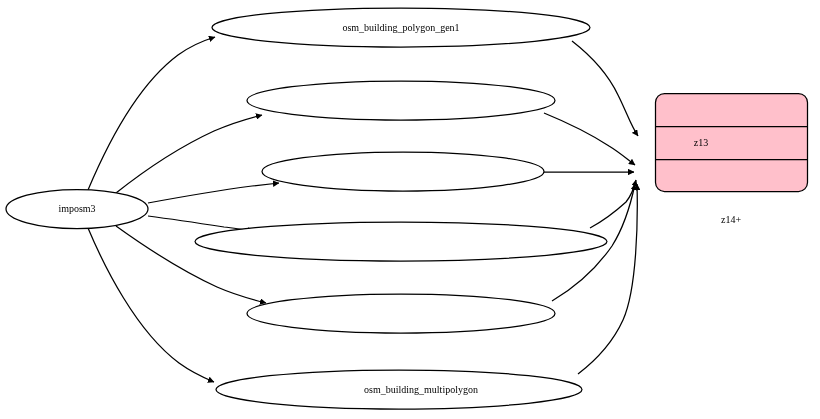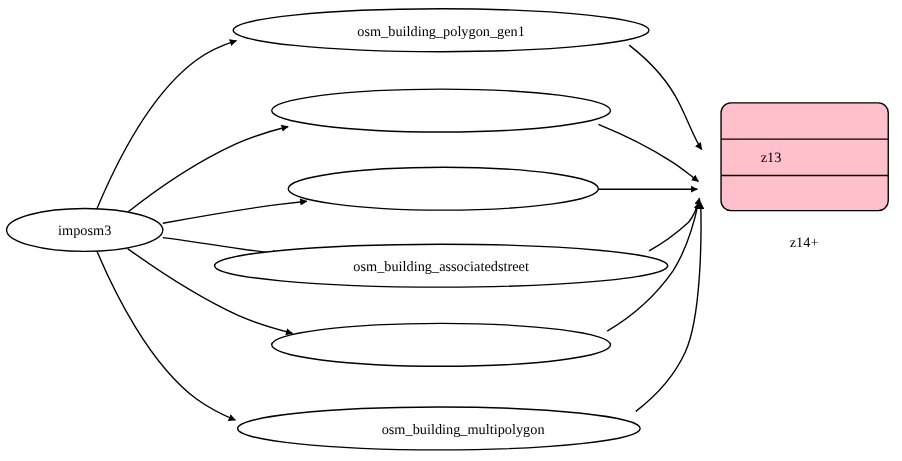--- a/index.html
+++ b/index.html
@@ -3,21 +3,21 @@
 <meta charset="utf-8">
 <style>
   html,body{margin:0;padding:0;}
   body{width:820px;height:419px;background:#ffffff;overflow:hidden;
        font-family:"Liberation Serif", serif;}
   #graph{position:relative;width:820px;height:419px;}
   #graph svg{position:absolute;left:0;top:0;width:820px;height:419px;}
   .node-label{
     position:absolute;
     font-family:"Liberation Serif", serif;
-    font-size:13px;
+    font-size:10px;
     color:#000000;
     white-space:nowrap;
     text-align:right;
     pointer-events:none;
     line-height:1;
   }
   .ellipse-label{transform:translate(-50%,-50%);}
   .rowcell-label{transform:translate(-50%,-50%);}
 </style>
 </head>
@@ -72,21 +72,20 @@
       <line x1="655.5" y1="159.5" x2="807.5" y2="159.5" stroke="#000000" stroke-width="1.25"></line>
     </g>
   </svg>
 
   <div class="node-label ellipse-label" style="left:77px;top:209px;">imposm3</div>
 
   <div class="node-label ellipse-label" style="left:401px;top:27.5px;">osm_building_polygon_gen1</div>
 
 
 
-  <div class="node-label ellipse-label" style="left:401px;top:241.5px;">osm_building_associatedstreet</div>
 
 
   <div class="node-label ellipse-label" style="left:421px;top:389.5px;">osm_building_multipolygon</div>
 
 
   <div class="node-label rowcell-label" style="left:701px;top:143px;">z13</div>
 
   <div class="node-label rowcell-label" style="left:731px;top:176px;margin-top:44px;">z14+</div>
 
 </div>

